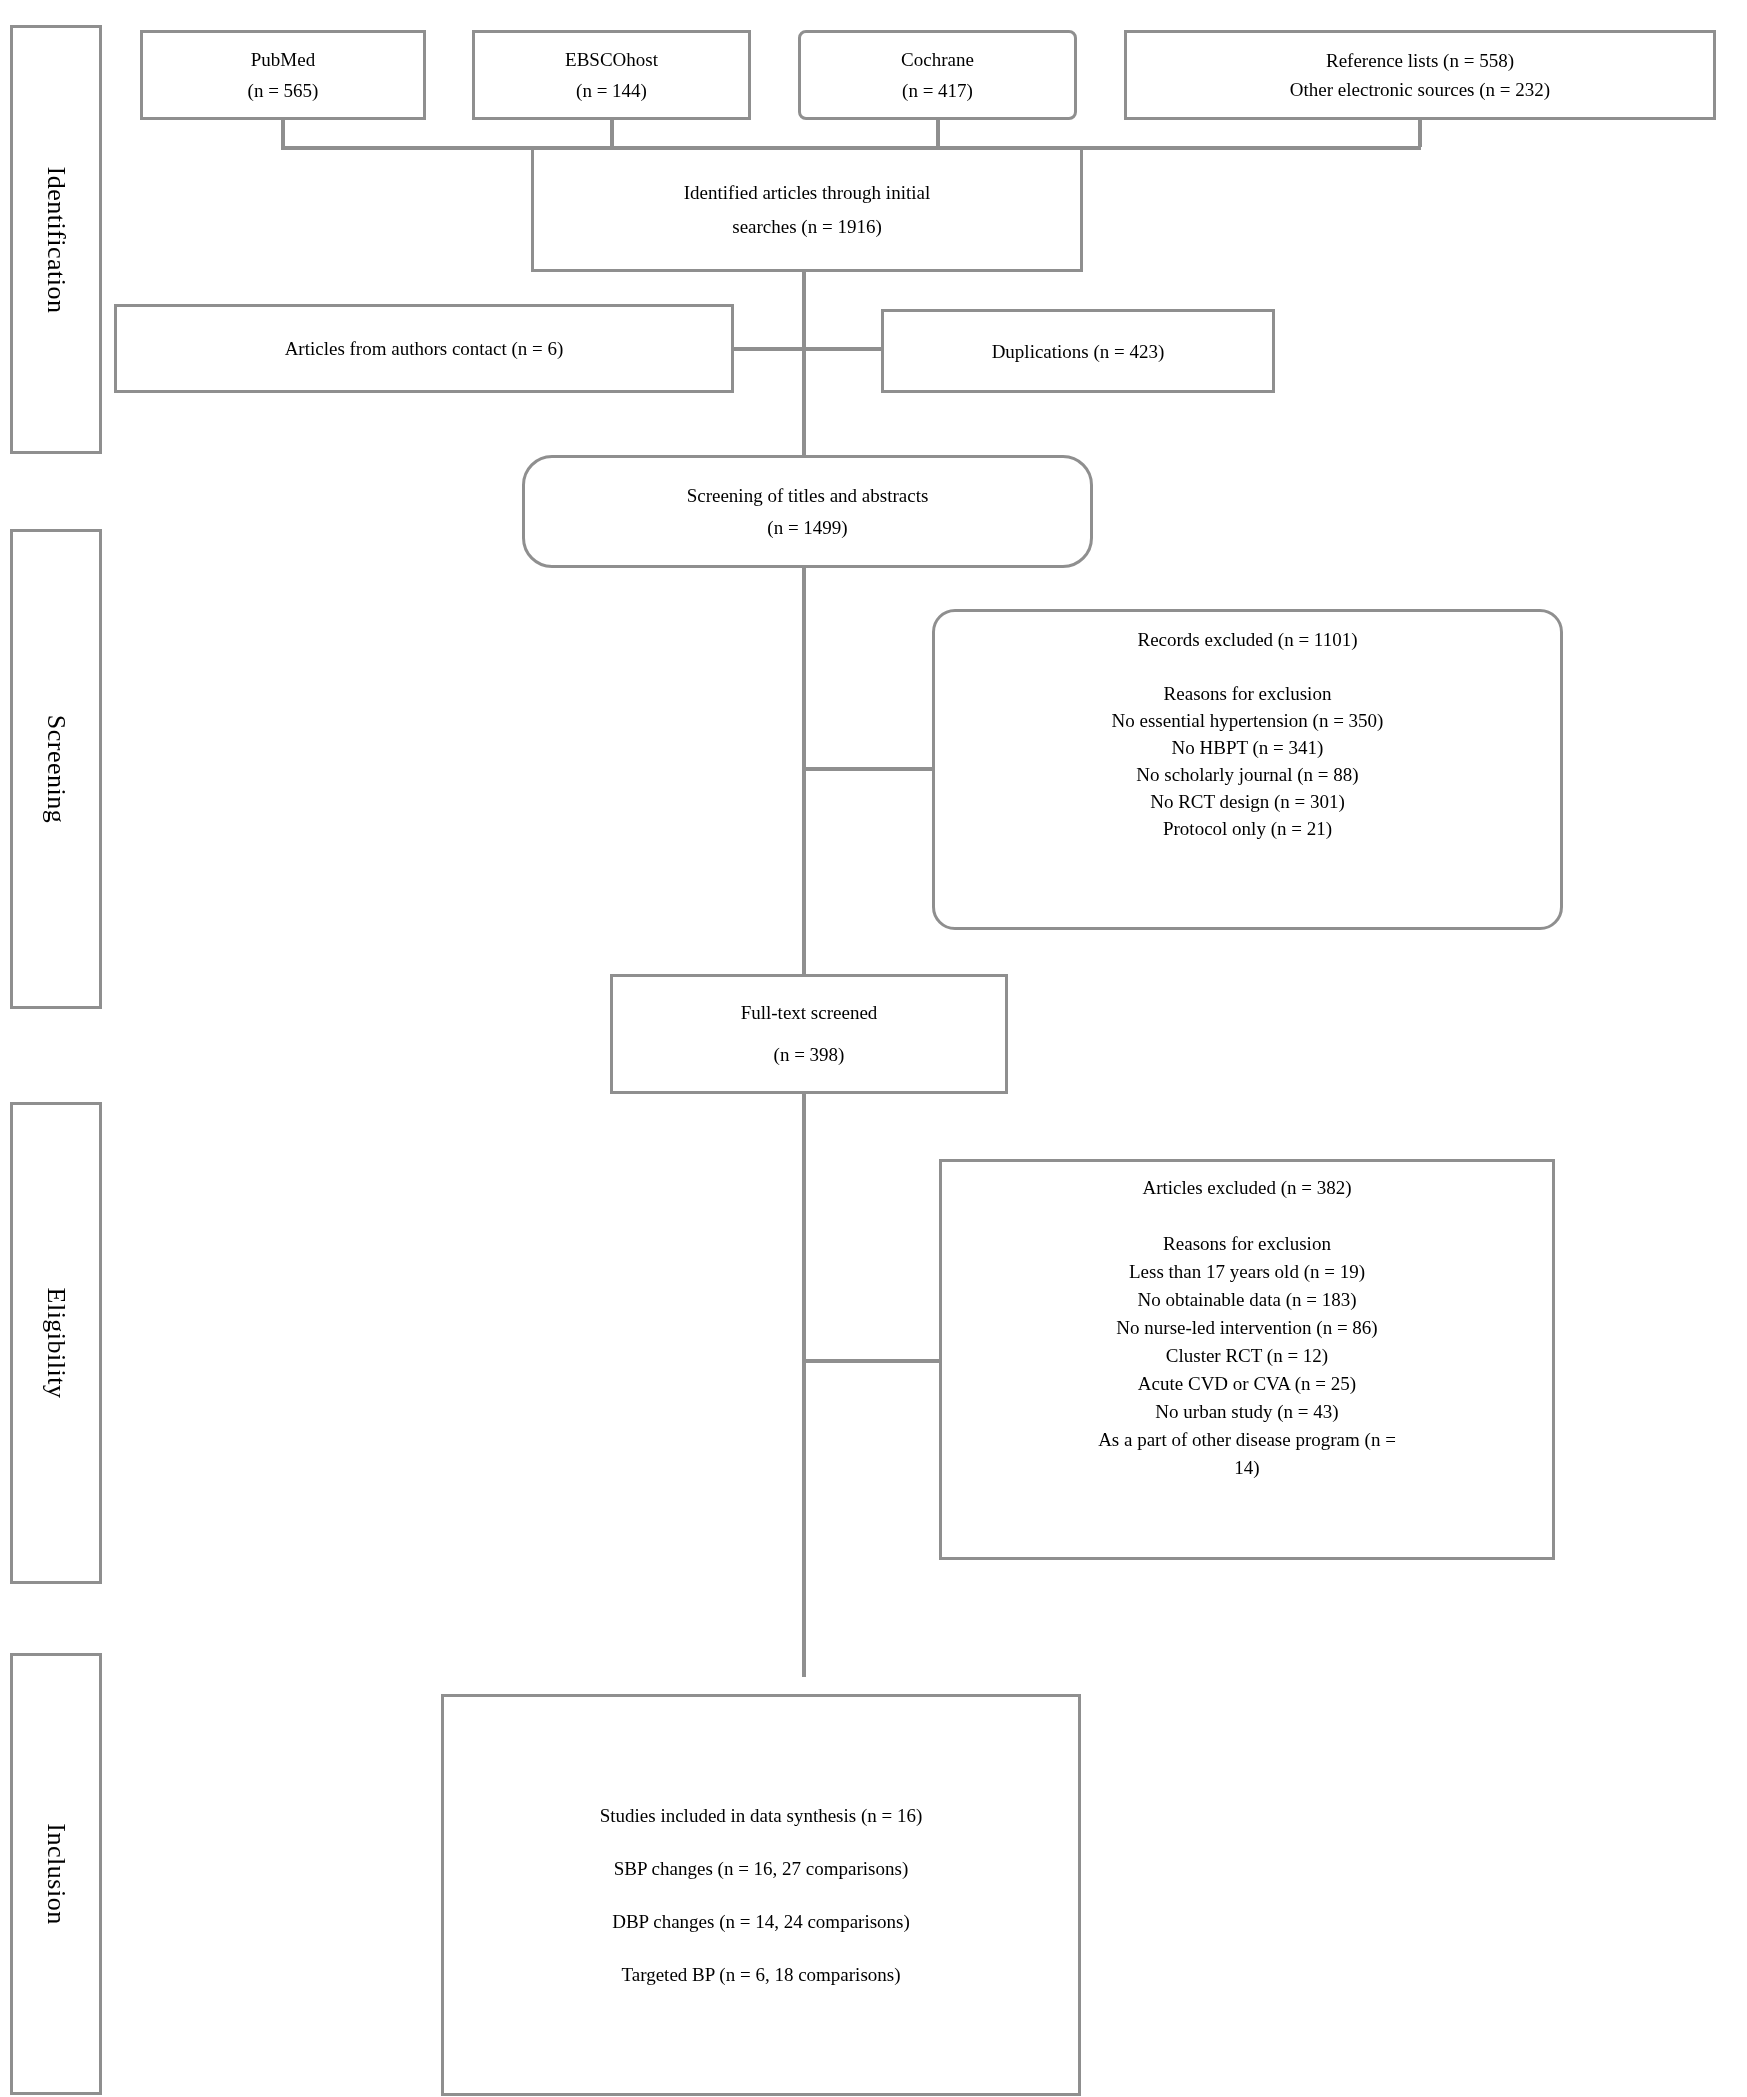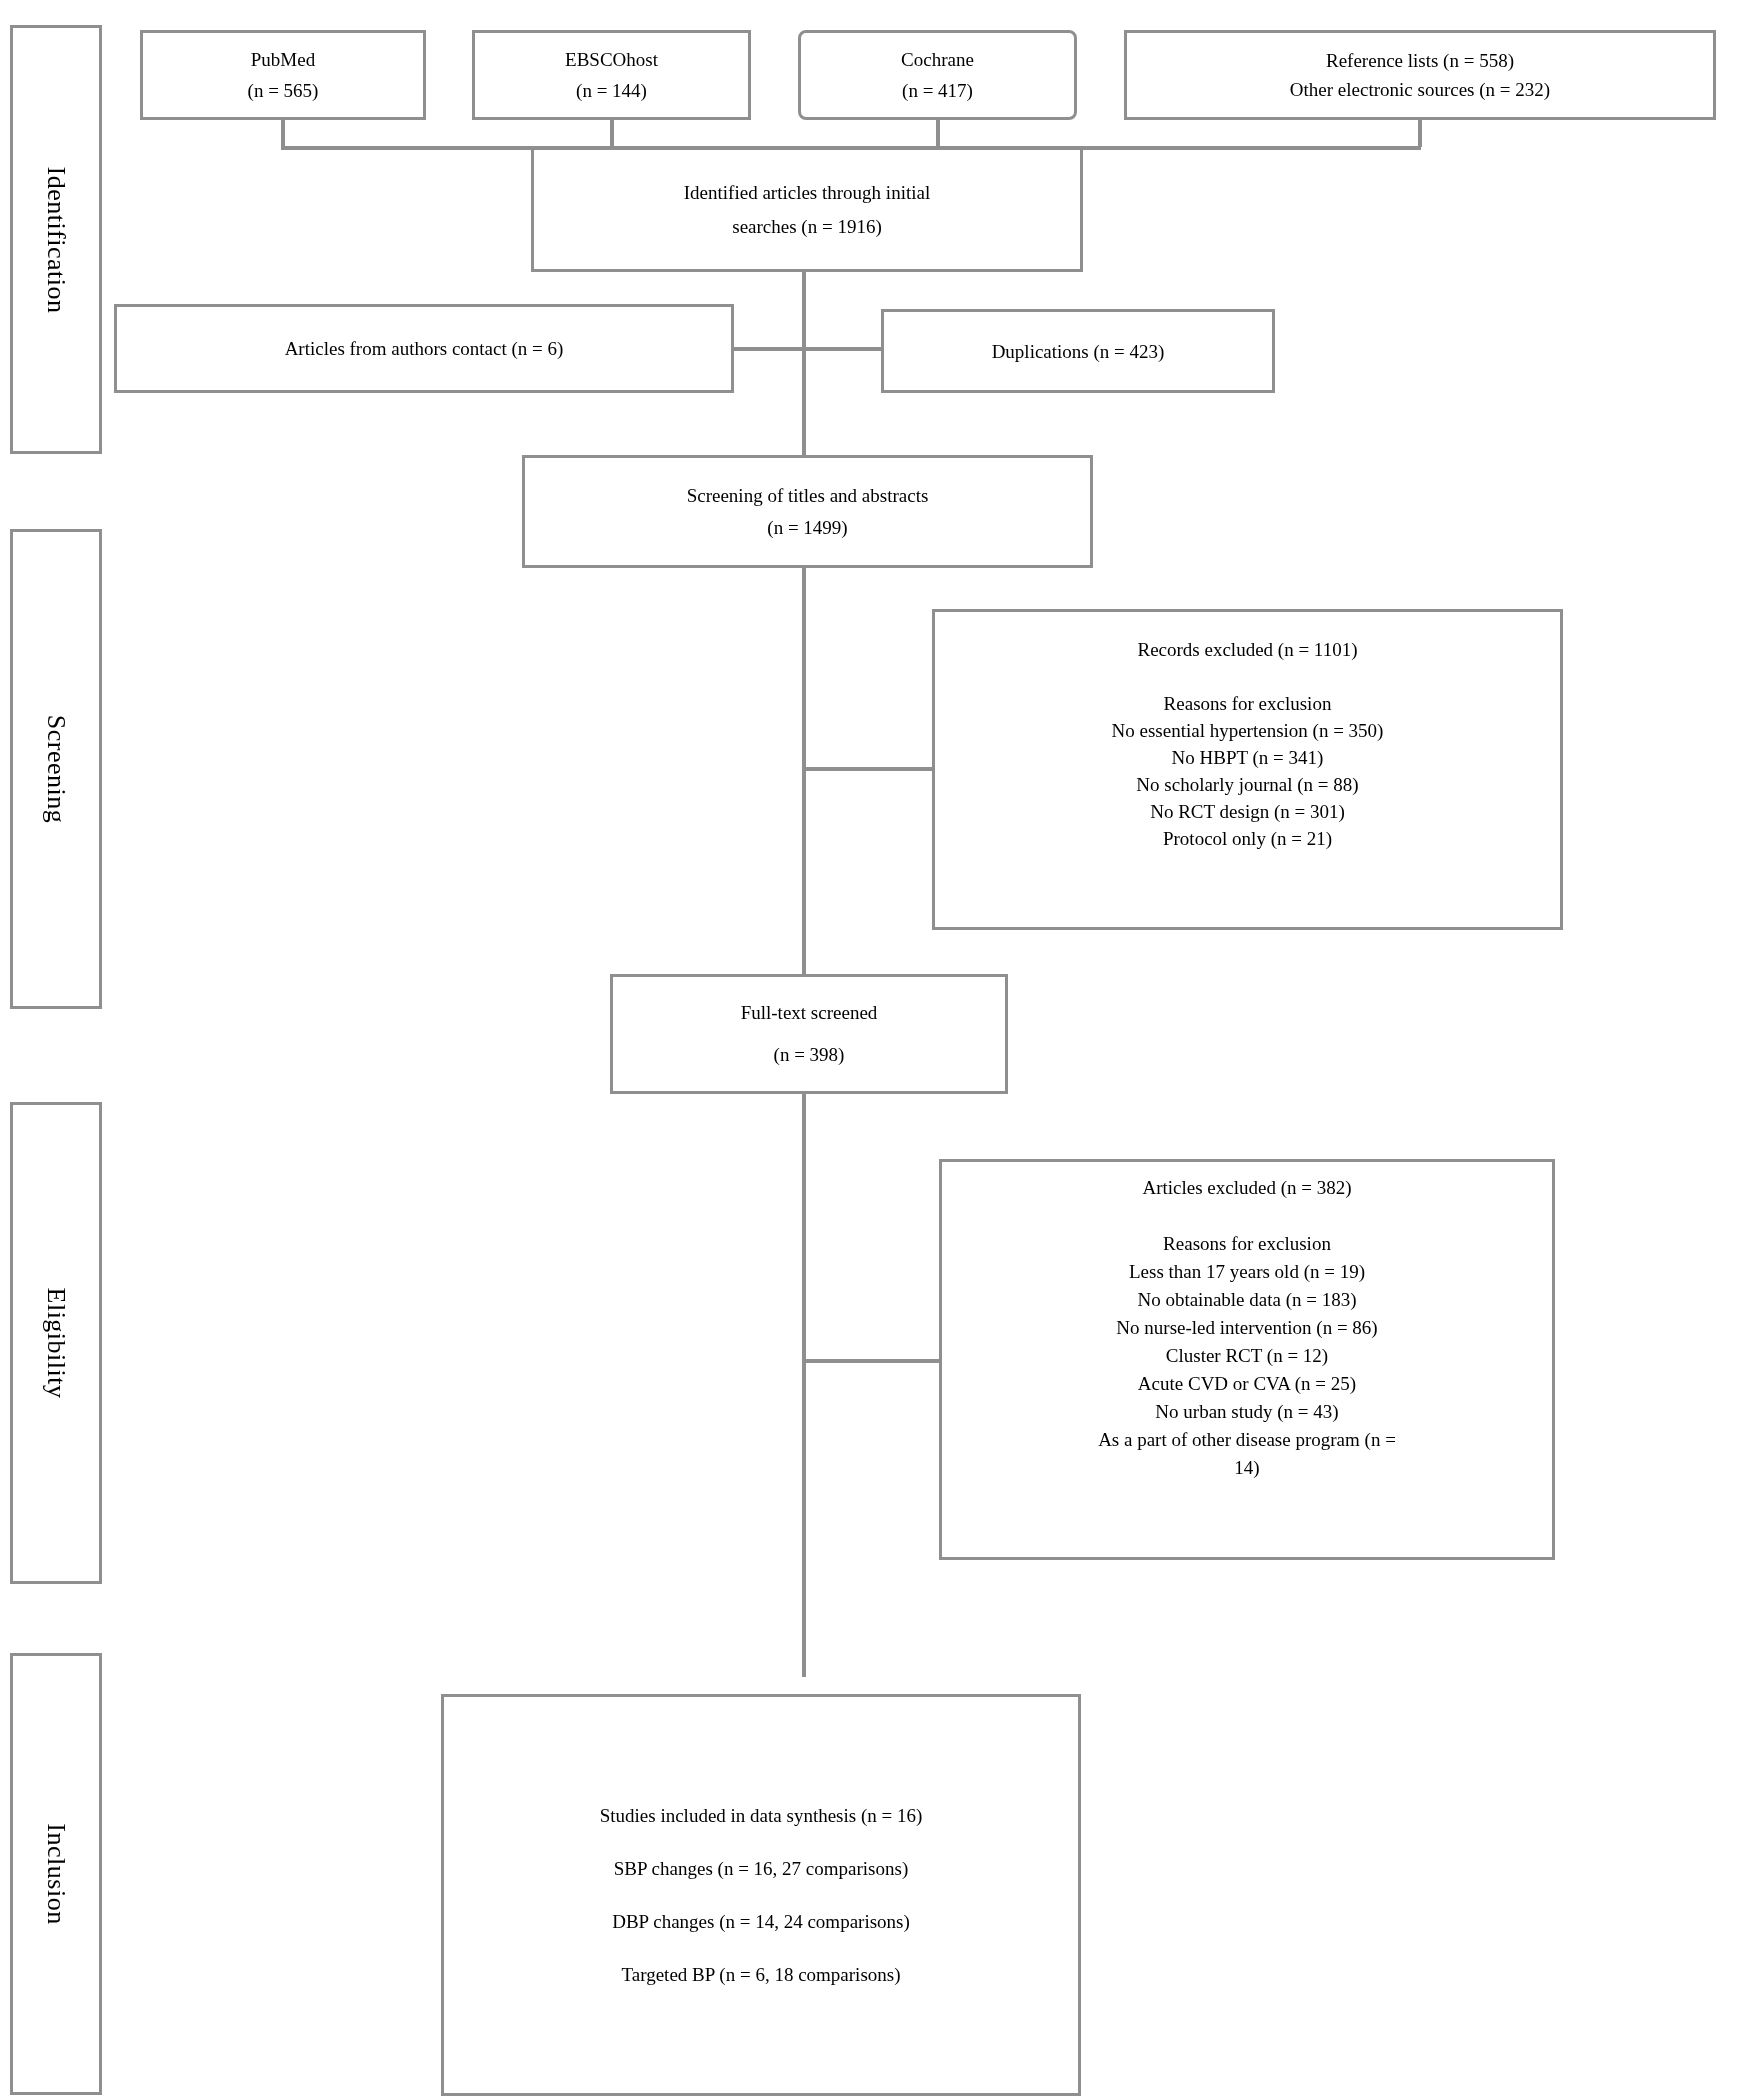--- a/index.html
+++ b/index.html
@@ -38,25 +38,25 @@
     color:var(--text,#000000);
   }
   .vline { position:absolute; width:3.5px; background:var(--line,#8f8f8f); }
   .hline { position:absolute; height:3.5px; background:var(--line,#8f8f8f); }
 
   
   .lh55 { line-height:27px; }
   .lh56 { line-height:28px; }
   .lh58 { line-height:29px; }
   .lh62 { line-height:31px; }
-  .lh64 { line-height:32px; }
+  .lh64 { line-height:32px;border-radius:30px; }
   .lh68 { line-height:34px; }
   .lh84 { line-height:42px; }
   .lh107 { line-height:53px; }
-  .pt28 { padding-top:24px; }
+  .pt28 { padding-top:14px;border-radius:23px; }
   .pt24 { padding-top:12px; }
 </style>
 </head>
 <body>
 
 <div id="canvas">
 
   <div class="stage" style="left:10px; top:25px; width:92px; height:429px;">
     <span>Identification</span>
   </div>

